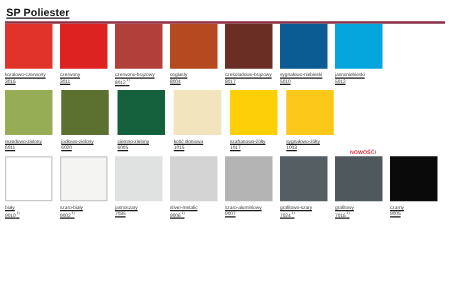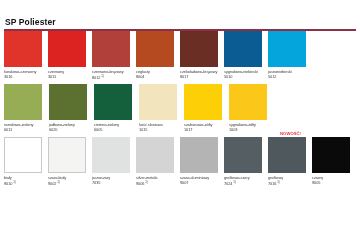--- a/index.html
+++ b/index.html
@@ -13,21 +13,22 @@
     overflow: hidden;
     font-family: "Liberation Sans", sans-serif;
     color: #1a1a1a;
     position: relative;
   }
   .page {
     width: 295px;
     height: 189px;
     position: relative;
     box-sizing: border-box;
-    padding: 16px 4px;
+    padding: 4px 4px;
+    text-decoration: underline;
   }
   .title {
     font-size: 8.5px;
     font-weight: bold;
     letter-spacing: 0.1px;
     color: #111111;
     padding: 1px 0 0 1px;
     line-height: 11px;
   }
   .divider {

